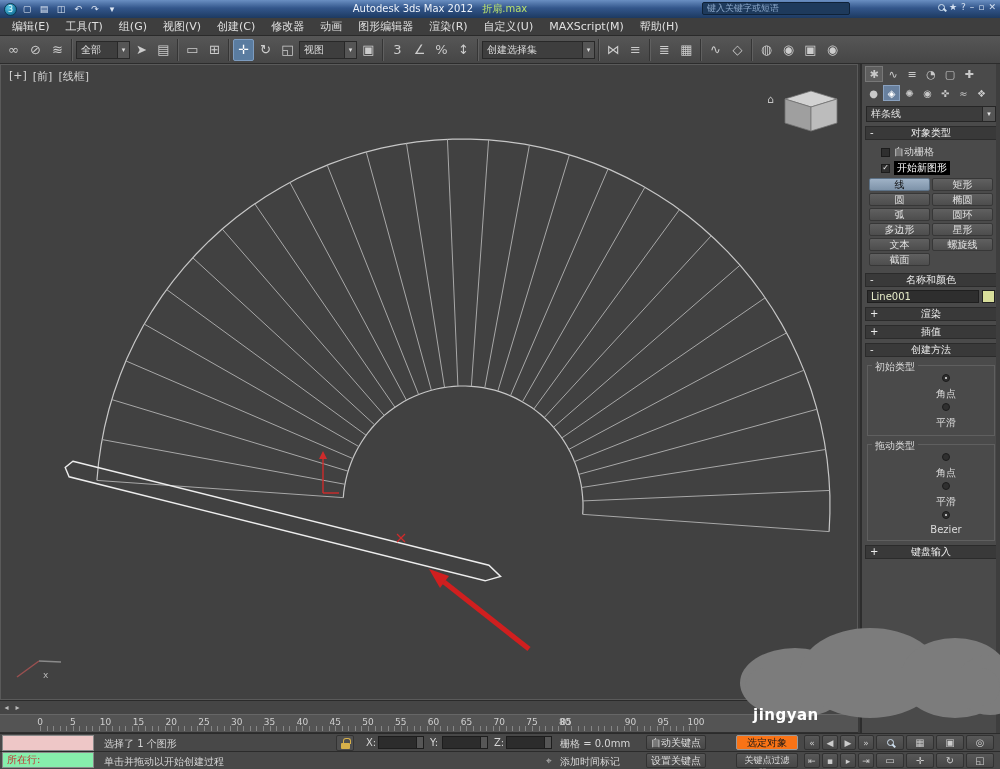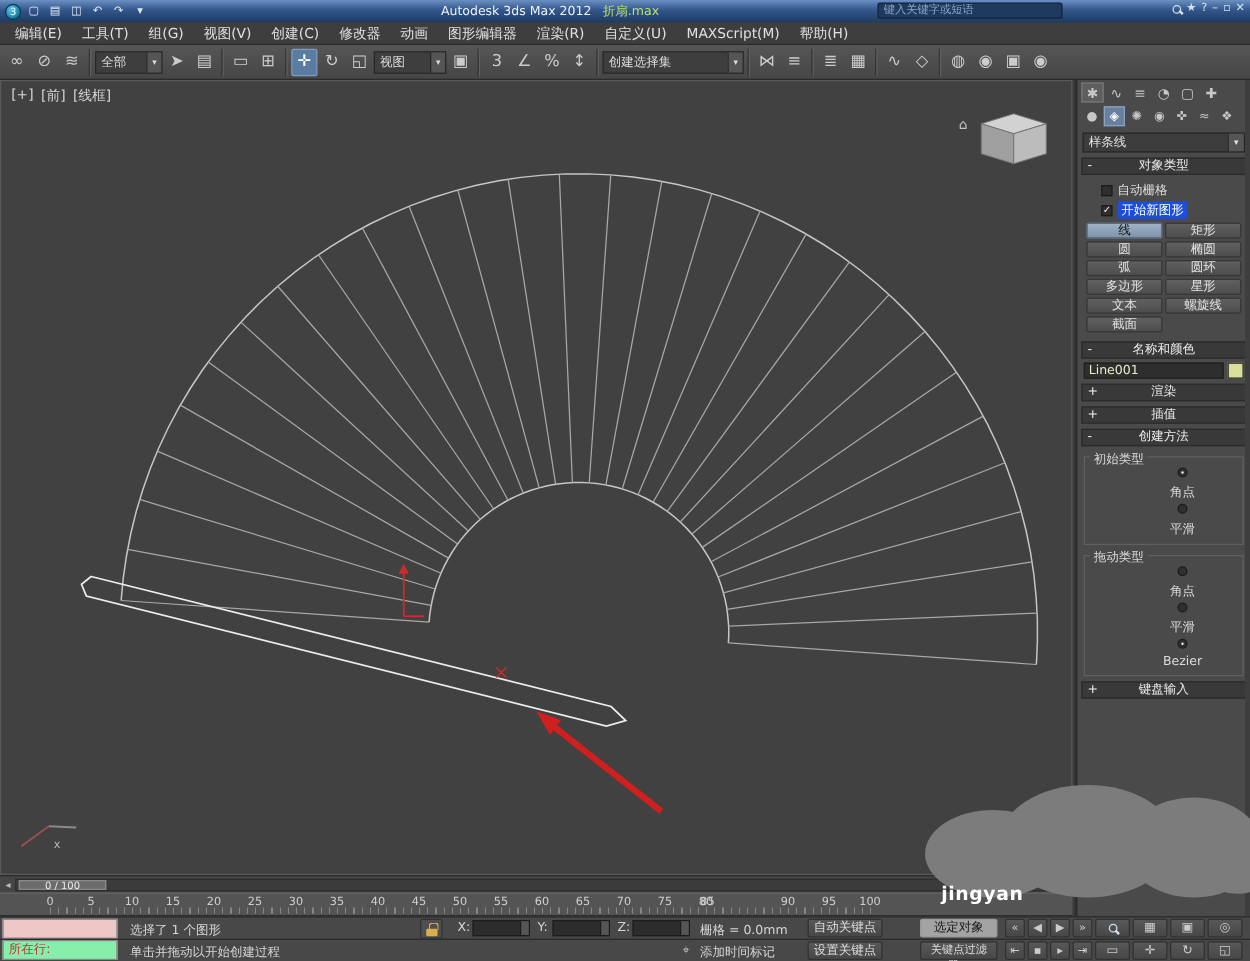--- a/index.html
+++ b/index.html
@@ -78,21 +78,21 @@
   .panel-drop .dd { width:13px; height:14px; background:#555; border-left:1px solid #262626;
     display:flex; align-items:center; justify-content:center; font-size:7px; }
   .rollout { margin:4px 3px 0; }
   .ro-head { position:relative; height:14px; background:#393939; border:1px solid #2b2b2b;
     color:#ececec; font-size:10px; line-height:12px; text-align:center; }
   .ro-sign { position:absolute; left:4px; top:0; }
   .ro-body { padding:3px 2px 2px; }
   .cb-row { display:flex; align-items:center; font-size:10px; color:#dcdcdc; margin:2px 0 2px 14px; }
   .cb { display:inline-flex; width:9px; height:9px; background:#2f2f2f; border:1px solid #1c1c1c;
     margin-right:4px; color:#eee; font-size:8px; line-height:8px; align-items:center; justify-content:center; }
-  .hl { background:#1d4ed8; color:#fff; padding:0 3px; }
+  .hl { background:#000000; color:#fff; padding:0 3px; }
   .ot-grid { display:grid; grid-template-columns:1fr 1fr; gap:2px; margin:3px 2px 1px; }
   .ot-btn { height:13px; line-height:12px; text-align:center; font-size:10px; color:#e2e2e2;
     background:linear-gradient(#606060,#4d4d4d); border:1px solid #373737; border-radius:2px; }
   .ot-btn.active { background:linear-gradient(#9fb2c6,#7e93a9); color:#111; border-color:#5c7186; }
   .name-row { display:flex; gap:3px; margin:3px 2px; align-items:center; }
   .name-input { flex:1; height:13px; background:#2e2e2e; border:1px solid #1f1f1f;
     color:#e6ecc8; font-size:10px; line-height:11px; padding:0 3px; }
   .swatch { width:13px; height:13px; background:#d9df9b; border:1px solid #202020; }
   .group { position:relative; border:1px solid #5f5f5f; margin:8px 2px 4px; padding:6px 4px 3px; }
   .group-title { position:absolute; top:-6px; left:4px; background:#4a4a4a; padding:0 3px;
@@ -119,21 +119,21 @@
 
   
   .status-row { position:absolute; left:0; width:1000px; height:18px; background:#484848;
     border-top:1px solid #2b2b2b; font-size:10px; color:#d6d6d6; }
   .status-row .abs { position:absolute; }
   .listener-top { left:2px; top:1px; width:92px; height:16px; background:#eec7c7; border:1px solid #8a8a8a; }
   .listener-bottom { left:2px; top:0; width:92px; height:16px; background:#86efac;
     border:1px solid #8a8a8a; color:#c23333; font-size:10px; line-height:14px; padding-left:4px; }
   .sbtn { height:15px; top:1px; background:linear-gradient(#585858,#474747); border:1px solid #323232;
     border-radius:2px; color:#ddd; font-size:10px; text-align:center; line-height:13px; }
-  .sbtn.white { background:#a3a3a3; color:#161616; border-color:#9a9a9a; }
+  .sbtn.white { background:#f97316; color:#161616; border-color:#9a9a9a; }
   .coord-field { top:2px; width:46px; height:13px; background:#2c2c2c; border:1px solid #1d1d1d; }
   .coord-field .spin { position:absolute; right:0; top:0; width:7px; height:100%;
     background:#565656; border-left:1px solid #1d1d1d; }
   .lockbox { left:336px; top:1px; width:18px; height:16px; background:#4f4f4f;
     border:1px solid #333; border-radius:2px; }
   .lock { position:absolute; left:4px; top:7px; width:9px; height:6px; background:#d8b14a; border-radius:1px; }
   .lock::before { content:""; position:absolute; left:1.5px; top:-5px; width:6px; height:5px;
     border:1.5px solid #d8b14a; border-bottom:none; border-radius:3px 3px 0 0; }
   .tbox { width:16px; height:15px; background:linear-gradient(#585858,#474747);
     border:1px solid #323232; border-radius:2px; color:#ccc; font-size:9px;
@@ -414,23 +414,20 @@
       <div class="ro-head">
         <span class="ro-sign">+</span>
         <span>键盘输入</span>
       </div>
     </div>
     <div class="panel-scroll"></div>
   </div>
 
   <div class="timeslider">
     <span class="ts-arrow">◂</span>
-    <div class="ts-track">
-      <div class="ts-handle">0 / 100</div>
-    </div>
     <span class="ts-arrow">▸</span>
   </div>
 
   <div class="ruler">
     <div>
         <span class="tick-label" style="left: 40px;">0</span>
         <span class="tick-label" style="left: 72.8px;">5</span>
         <span class="tick-label" style="left: 105.6px;">10</span>
         <span class="tick-label" style="left: 138.4px;">15</span>
         <span class="tick-label" style="left: 171.2px;">20</span>

